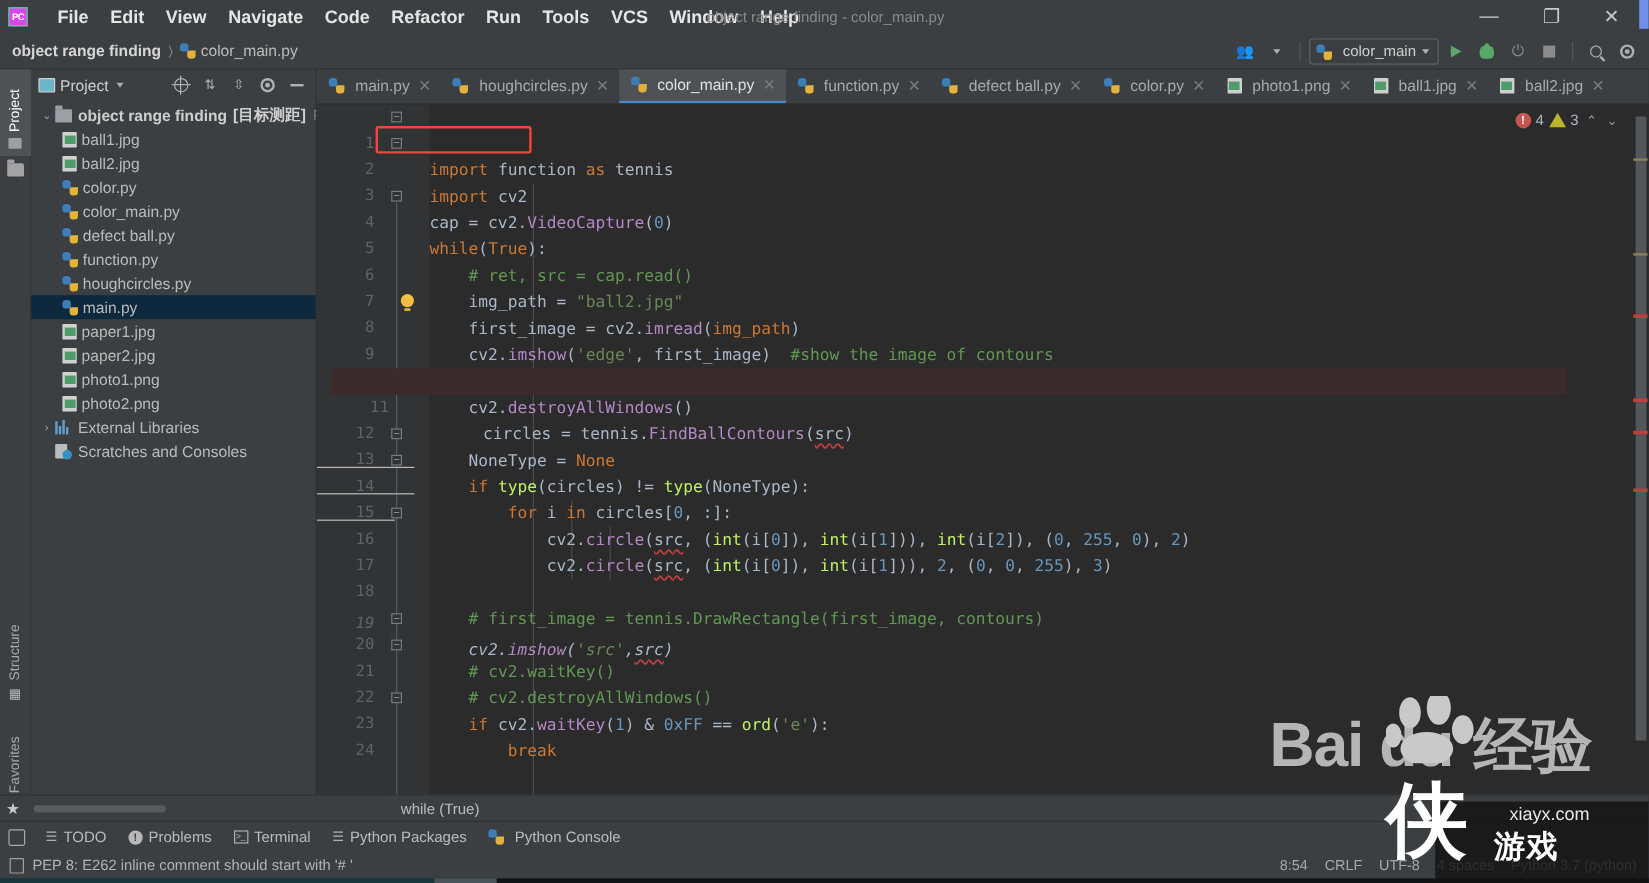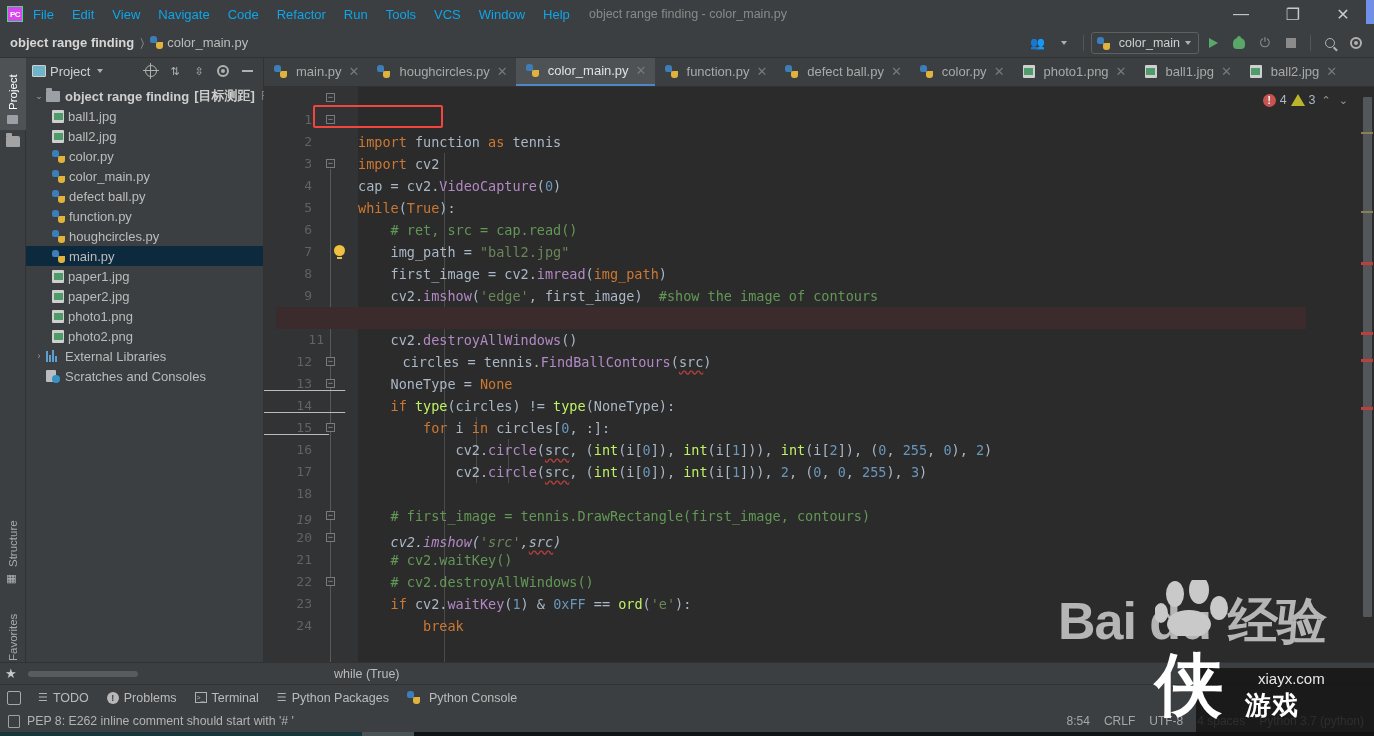--- a/index.html
+++ b/index.html
@@ -11,30 +11,31 @@
     color: #bbbbbb;
   }
   #app { position: relative; width: 1374px; height: 736px; }
 
   
   .titlebar {
     position: absolute; left: 0; top: 0; width: 1374px; height: 28px;
     background: #3c3f41; display: flex; align-items: center;
   }
   .pc-logo {
-    width: 16px; height: 16px; margin-left: 7px; margin-right: 1px;
+    width: 16px; height: 16px; margin-left: 7px; margin-right: 16px;
     background: #d946ef; border: 1px solid #4cd98a;
     color: #ffffff; font-size: 8px; font-weight: bold;
     display: flex; align-items: center; justify-content: center;
     letter-spacing: -0.5px;
   }
   .menu { display: flex; align-items: center; }
   .menu-item {
-    font-size: 13px; color: #0ea5e9; padding: 3px 9px;
+    font-size: 15px; color: #e5e5e5; padding: 3px 9px;
     white-space: nowrap;
+    font-weight: bold;
   }
   .win-title {
     position: absolute; left: 1px; top: 0; width: 1374px; height: 28px;
     line-height: 28px; text-align: center; font-size: 12.5px;
     color: #8a8a8a; pointer-events: none;
   }
   .win-ctrl {
     position: absolute; top: 0; height: 28px; width: 46px;
     display: flex; align-items: center; justify-content: center;
     color: #c8c8c8;

